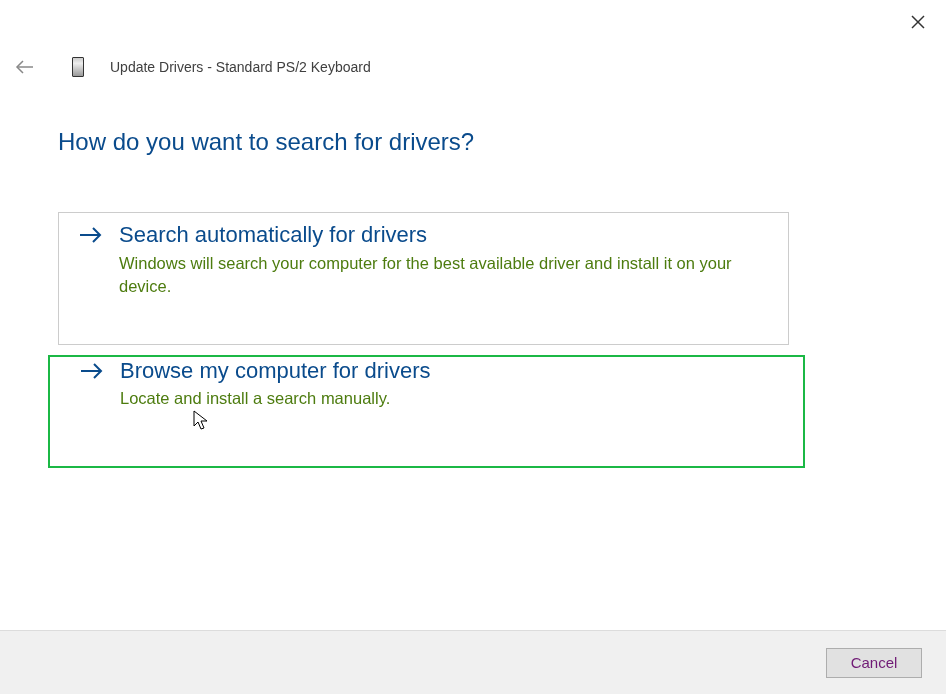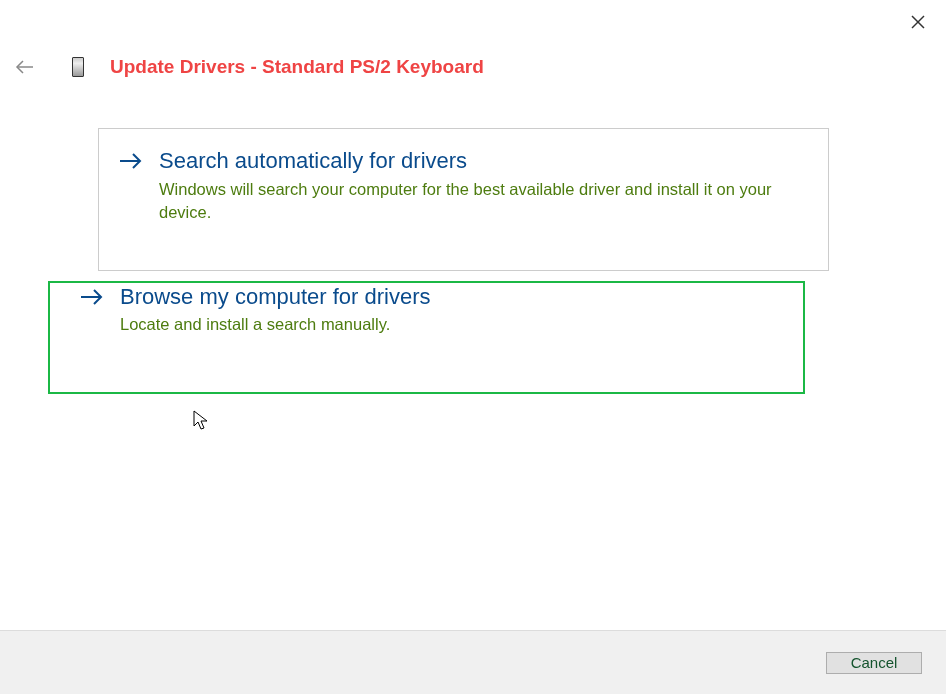--- a/index.html
+++ b/index.html
@@ -60,49 +60,48 @@
     .device-icon-inner {
       width: 12px;
       height: 20px;
       border: 1.5px solid #333;
       border-radius: 1px;
       background: linear-gradient(to bottom, #ccc 0%, #eee 30%, #999 100%);
       position: relative;
     }
 
     .window-title {
-      font-size: 19px;
-      color: #ef4444;
+      font-size: 14px;
+      color: #404040;
       margin-left: 10px;
-      font-weight: 700;
+      font-weight: 400;
     }
 
     .content-area {
       position: absolute;
       top: 128px;
       left: 58px;
       width: 740px;
     }
 
     .heading {
       font-size: 24px;
       color: #0a4b8c;
       font-weight: 400;
       margin-bottom: 56px;
     }
 
     .option-box {
       width: 731px;
       border: 1px solid #ccc;
-      padding: 18px 20px 46px 20px;
+      padding: 8px 20px 46px 20px;
       margin-bottom: 10px;
       cursor: pointer;
       background: #fff;
       position: relative;
-      margin-left: 40px;
     }
 
     .option-box.highlighted {
       border: 2.5px solid #1bb845;
       width: 757px;
       margin-left: -10px;
       padding: 0 30px 56px 30px;
     }
 
     .option-row {
@@ -148,25 +147,25 @@
       background: #f0f0f0;
       border-top: 1px solid #dcdcdc;
       display: flex;
       align-items: center;
       justify-content: flex-end;
       padding-right: 24px;
     }
 
     .cancel-btn {
       width: 96px;
-      height: 22px;
+      height: 30px;
       background: #e1e1e1;
       border: 1px solid #adadad;
       font-size: 15px;
-      color: #14532d;
+      color: #701a75;
       cursor: pointer;
       display: flex;
       align-items: center;
       justify-content: center;
     }
 
     .cursor-overlay {
       position: absolute;
       top: 410px;
       left: 193px;
@@ -191,20 +190,21 @@
       <polyline points="8,2 2,8 8,14" fill="none" stroke="#888" stroke-width="1.5"></polyline>
     </svg>
   </div>
   <div class="device-icon">
     <div class="device-icon-inner"></div>
   </div>
   <div class="window-title">Update Drivers - Standard PS/2 Keyboard</div>
 </div>
 
 <div class="content-area">
+  <h1 class="heading">How do you want to search for drivers?</h1>
 
   <div class="option-box">
     <div class="option-row">
       <div class="arrow-icon">
         <svg width="24" height="20" viewBox="0 0 24 20">
           <line x1="1" y1="10" x2="21" y2="10" stroke="#0a4b8c" stroke-width="2"></line>
           <polyline points="14,3 21,10 14,17" fill="none" stroke="#0a4b8c" stroke-width="2"></polyline>
         </svg>
       </div>
       <div class="option-text">

